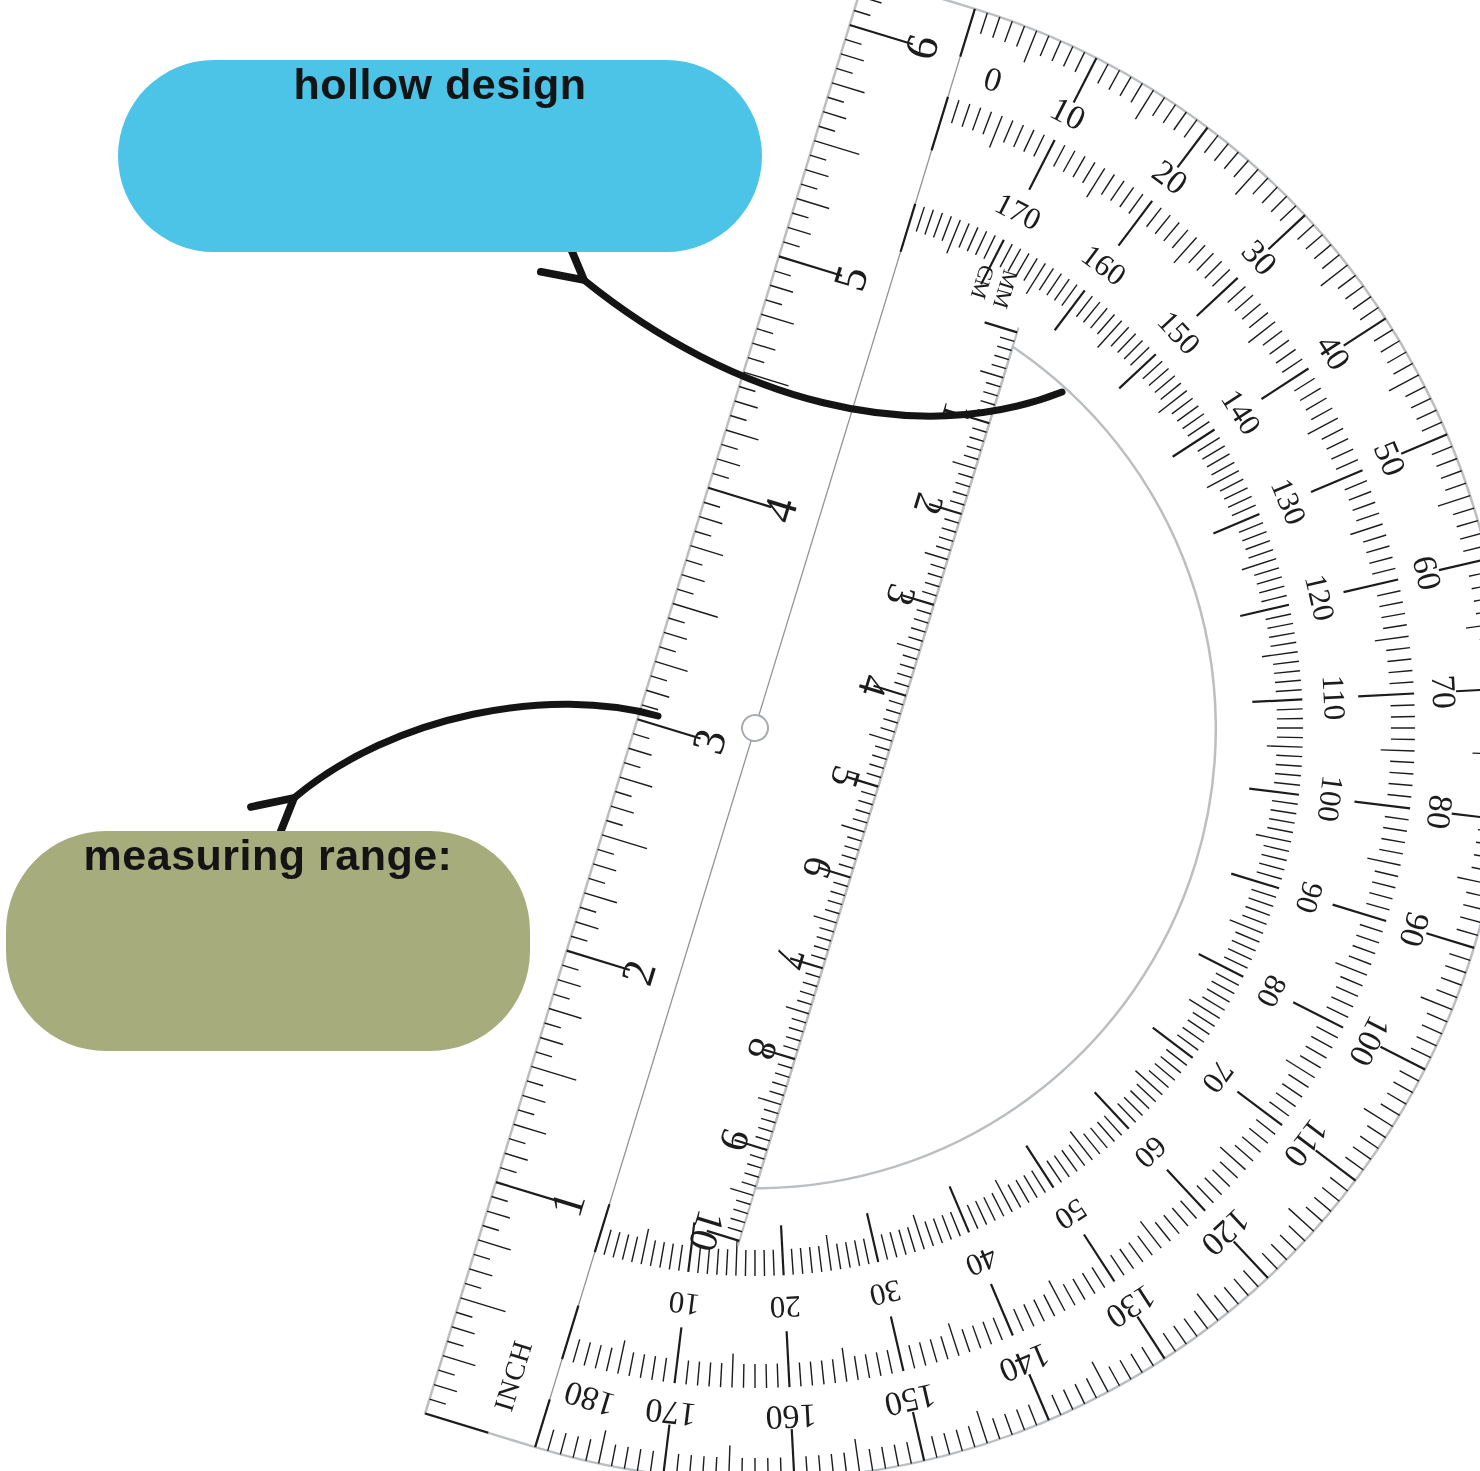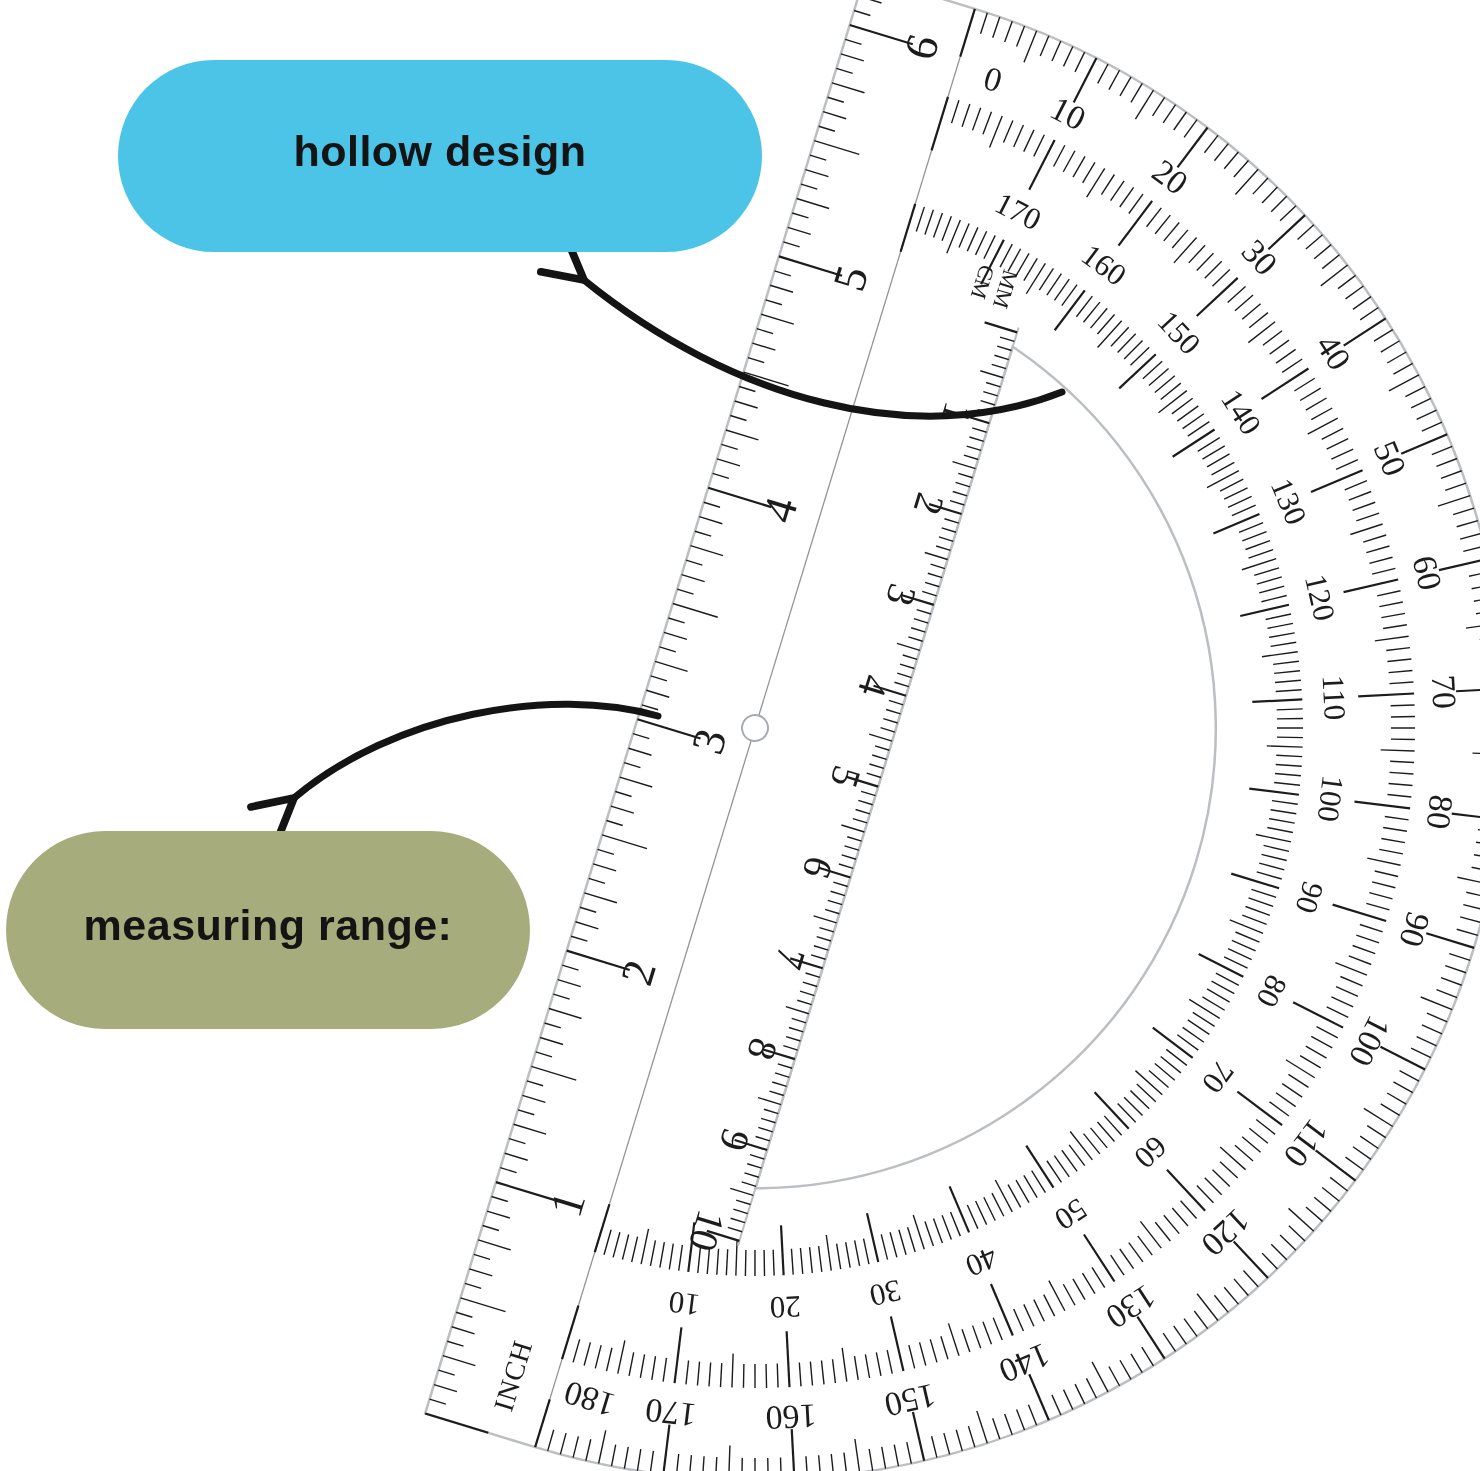--- a/index.html
+++ b/index.html
@@ -6,24 +6,24 @@
   .stage{
     position:relative;width:1480px;height:1471px;background:#fff;overflow:hidden;
     font-family:"Liberation Sans",sans-serif;
     --arrow-color:#141414; --ink:#1c1c1c; --edge:#bcbfc2;
   }
   #scene{position:absolute;left:0;top:0;width:1480px;height:1471px;}
 
   
   .callout{
     position:absolute;border-radius:100px;text-align:center;color:#141414;
-    display:flex;flex-direction:column;justify-content:center;z-index:2;
+    display:flex;flex-direction:row;justify-content:center;z-index:2;
   }
   .callout-hollow{left:118px;top:60px;width:644px;height:192px;}
-  .callout-range{left:6px;top:831px;width:524px;height:198px;}
+  .callout-range{left:6px;top:831px;width:524px;height:220px;}
   .callout-title{font-size:43px;font-weight:700;margin-bottom:10px;letter-spacing:0.5px;}
   .callout-line{font-size:30px;line-height:1.32;}
 
   
   .arrow{fill:none;stroke:var(--arrow-color);stroke-width:7;stroke-linecap:round;}
   .arrowhead{fill:none;stroke:var(--arrow-color);stroke-width:2.6;stroke-linecap:round;stroke-linejoin:round;}
 
   
   .edge-fill{fill:#ffffff;stroke:var(--edge);stroke-width:2.5;}
   .hairline{stroke:#909498;stroke-width:1.3;}

